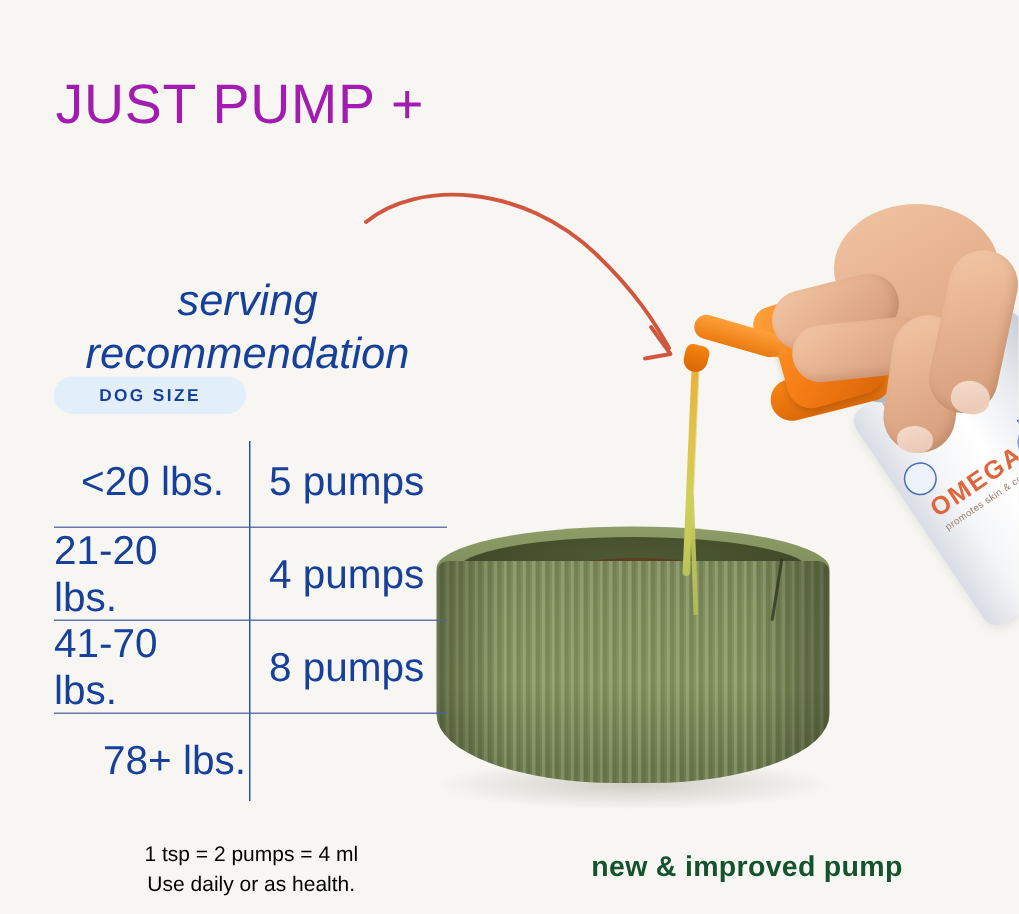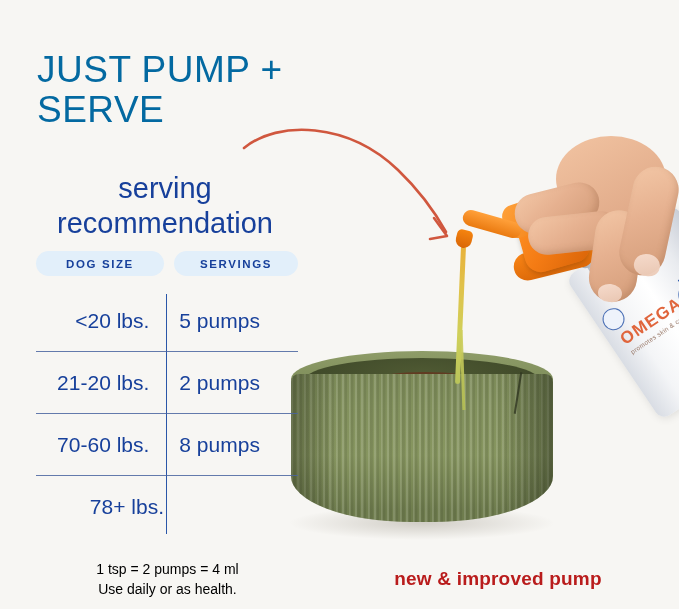--- a/index.html
+++ b/index.html
@@ -7,51 +7,51 @@
     width:679px;height:609px;
     background:#f7f6f3;
     font-family:"Liberation Sans",sans-serif;
     overflow:hidden;position:relative;
   }
   #stage{position:absolute;inset:0;width:679px;height:609px;overflow:hidden;}
 
   
   .headline{
     position:absolute;left:37px;top:50px;width:350px;
-    color:#0369a1;font-size:37px;line-height:1.08;
+    color:#a21caf;font-size:37px;line-height:1.08;
     letter-spacing:.5px;font-weight:400;
     text-transform:uppercase;
   }
 
   
   .subhead{
-    position:absolute;left:10px;top:171px;width:310px;
+    position:absolute;left:10px;top:184px;width:310px;
     color:#17409b;font-size:29px;line-height:1.22;
-    text-align:center;font-weight:400;
+    text-align:center;font-weight:400;font-style:italic;
   }
 
   
   .table-wrap{position:absolute;left:36px;top:251px;width:262px;}
   .thead{display:flex;gap:10px;}
   .pill{
     background:#e2effa;border-radius:20px;
     color:#17409b;font-size:11.5px;font-weight:700;
     letter-spacing:1.6px;text-align:center;
     padding:7px 0 6px;
   }
   .pill.c1{width:128px;}
   .pill.c2{width:124px;}
 
   .tbody{position:relative;margin-top:14px;}
   .trow{
     display:flex;align-items:center;
     height:62px;position:relative;
   }
   .cell{
-    font-size:21px;color:#17409b;
+    font-size:27px;color:#17409b;
     display:flex;align-items:center;justify-content:center;
     height:100%;
   }
   .cell.c1{width:128px;padding-right:8px;justify-content:flex-end;}
   .cell.c2{width:134px;padding-left:22px;justify-content:flex-start;}
   .hline{
     position:absolute;left:0;right:0;height:1px;
     background:#49649f;opacity:.85;
   }
   .vline{
@@ -62,21 +62,21 @@
   
   .footnote{
     position:absolute;left:40px;top:559px;width:255px;
     text-align:center;color:#000000;
     font-size:14px;line-height:1.45;
   }
 
   
   .caption{
     position:absolute;left:363px;top:568px;width:270px;
-    color:#b91c1c;font-size:19px;font-weight:700;
+    color:#14532d;font-size:19px;font-weight:700;
     text-align:center;letter-spacing:.2px;
   }
 
   
   .photo{position:absolute;inset:0;pointer-events:none;}
 
   
   .bowl-shadow{
     position:absolute;left:288px;top:506px;width:268px;height:34px;
     background:radial-gradient(ellipse at 50% 50%,rgba(120,112,96,.30),rgba(120,112,96,0) 70%);
@@ -316,51 +316,49 @@
     </div>
   </div>
 
   <svg class="arrow-svg" viewBox="0 0 260 130">
     <path d="M6 22 C40 -6 110 -4 160 44 C185 68 198 88 208 106" fill="none" stroke="#d0573e" stroke-width="2.6" stroke-linecap="round"></path>
     <path d="M196 92 L209 110 L192 113" fill="none" stroke="#d0573e" stroke-width="2.6" stroke-linecap="round" stroke-linejoin="round"></path>
   </svg>
 
   <div class="headline">
     <div>JUST PUMP +</div>
-    <div>SERVE</div>
   </div>
 
   <div class="subhead">
     <div>serving</div>
     <div>recommendation</div>
   </div>
 
   <div class="table-wrap">
     <div class="thead">
       <div class="pill c1">DOG SIZE</div>
-      <div class="pill c2">SERVINGS</div>
     </div>
 
     <div class="tbody">
       <div class="vline"></div>
 
       <div class="trow">
         <div class="cell c1">&lt;20 lbs.</div>
         <div class="cell c2">5 pumps</div>
         <div class="hline" style="bottom:0;"></div>
       </div>
 
       <div class="trow">
         <div class="cell c1">21-20  lbs.</div>
-        <div class="cell c2">2 pumps</div>
+        <div class="cell c2">4 pumps</div>
         <div class="hline" style="bottom:0;"></div>
       </div>
 
       <div class="trow">
-        <div class="cell c1">70-60  lbs.</div>
+        <div class="cell c1">41-70  lbs.</div>
         <div class="cell c2">8 pumps</div>
         <div class="hline" style="bottom:0;"></div>
       </div>
 
       <div class="trow">
         <div class="cell c1">78+ lbs.</div>
       </div>
     </div>
   </div>
 

